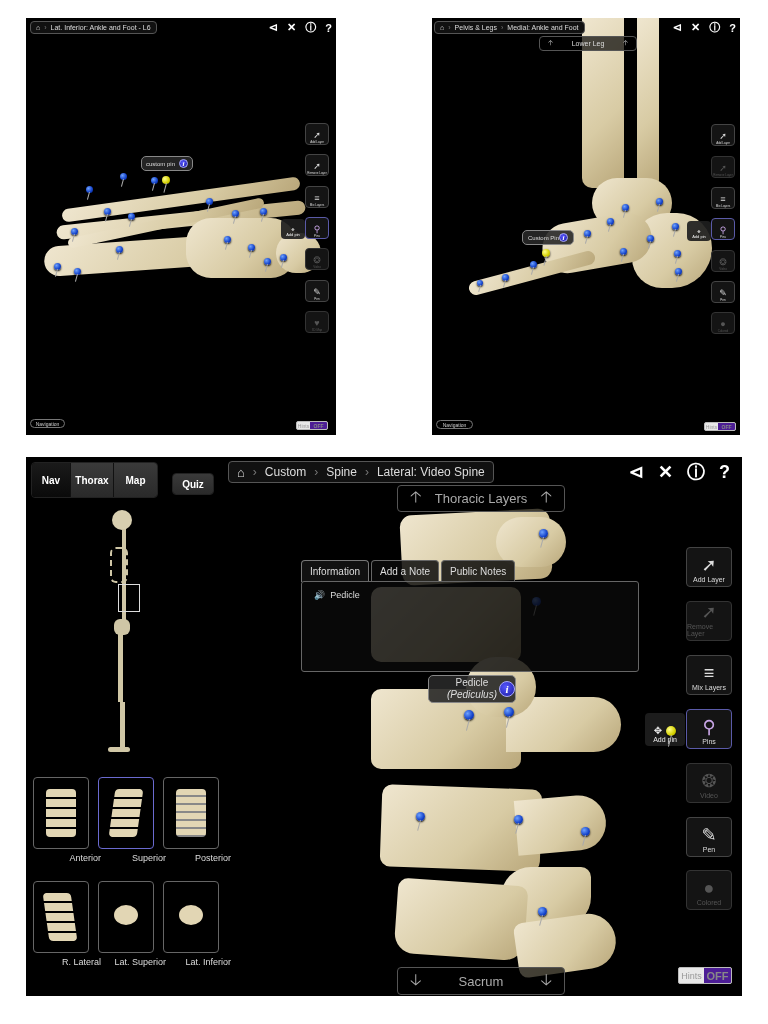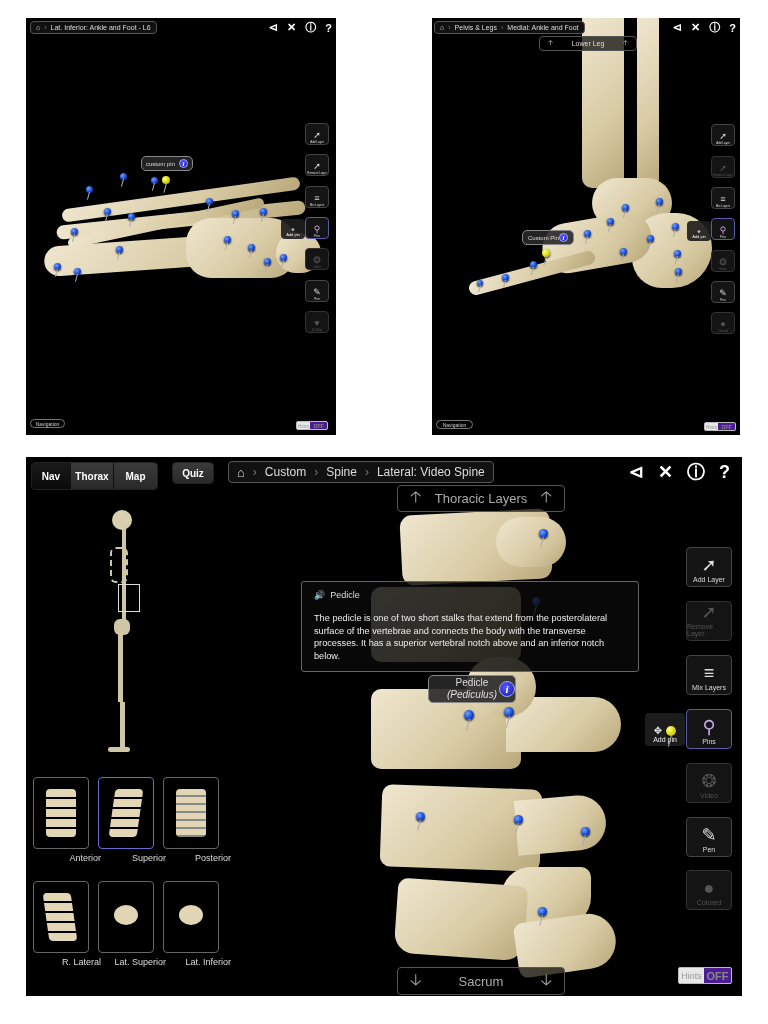--- a/index.html
+++ b/index.html
@@ -237,34 +237,38 @@
   <div class="pin" style="left:488px;top:358px;width:9px;height:9px"></div>
   <div class="pin" style="left:555px;top:370px;width:9px;height:9px"></div>
   <div class="pin" style="left:512px;top:450px;width:9px;height:9px"></div>
 
   <div class="callout" style="left:402px;top:218px;width:88px;height:28px;flex-direction:column;justify-content:center;font-size:10px;line-height:12px">
     <span>Pedicle</span>
     <span style="font-style:italic">(Pediculus)</span>
   </div>
   <div class="ibadge" style="position:absolute;left:473px;top:224px;width:16px;height:16px;font-size:11px">i</div>
 
+  <div class="tabs">
+    <div style="background:#111;border-color:#777">Information</div>
+    <div>Add a Note</div>
+    <div>Public Notes</div>
+  </div>
   <div class="info">
     <div style="position:absolute;left:12px;top:8px;font-size:9px;color:#ddd;display:flex;gap:5px;align-items:center">
       <span>🔊</span>
       <span>Pedicle</span>
     </div>
-    <div style="position:absolute;left:12px;top:30px;width:318px;font-size:9.2px;line-height:12.5px;color:#eee">The pedicle is one of two short stalks that extend from the posterolateral surface of the vertebrae and connects the body with the transverse processes. It has a superior vertebral notch above and an inferior notch below.</div>
-  </div>
-
-  <div class="seg-ctl" style="left:5px;top:5px;height:28px">
+  </div>
+
+  <div class="seg-ctl" style="left:5px;top:5px;height:36px">
     <div class="active" style="width:39px">Nav</div>
     <div style="width:43px">Thorax</div>
     <div style="width:43px;border-right:none">Map</div>
   </div>
-  <div class="seg-ctl" style="left:146px;top:5px;height:22px">
+  <div class="seg-ctl" style="left:146px;top:16px;height:22px">
     <div style="width:40px;border-right:none">Quiz</div>
   </div>
   <div class="bc" style="left:202px;top:4px;height:22px;font-size:12px;padding:0 8px">
     <span style="font-size:13px">⌂</span>
       <span class="sep" style="margin:0 8px">›</span>
     <span>Custom</span>
       <span class="sep" style="margin:0 8px">›</span>
     <span>Spine</span>
       <span class="sep" style="margin:0 8px">›</span>
     <span>Lateral: Video Spine</span>

